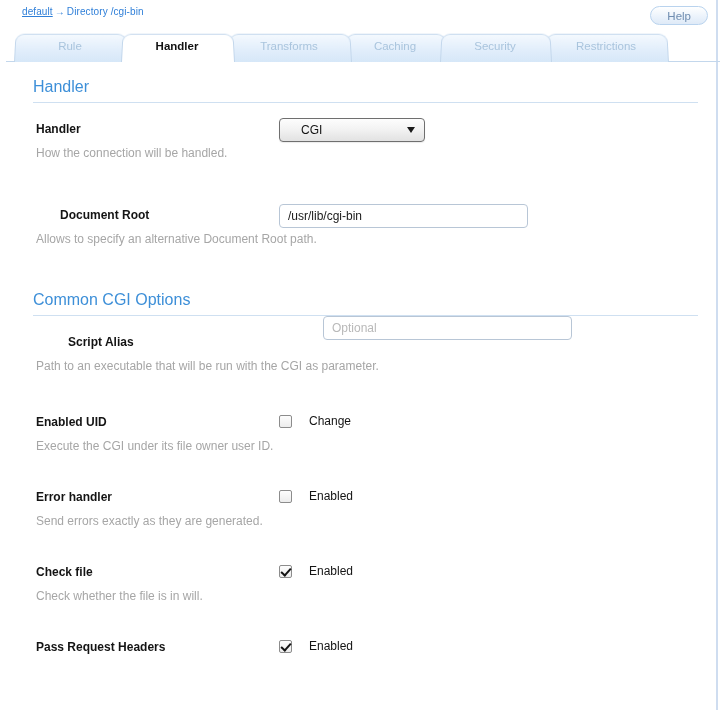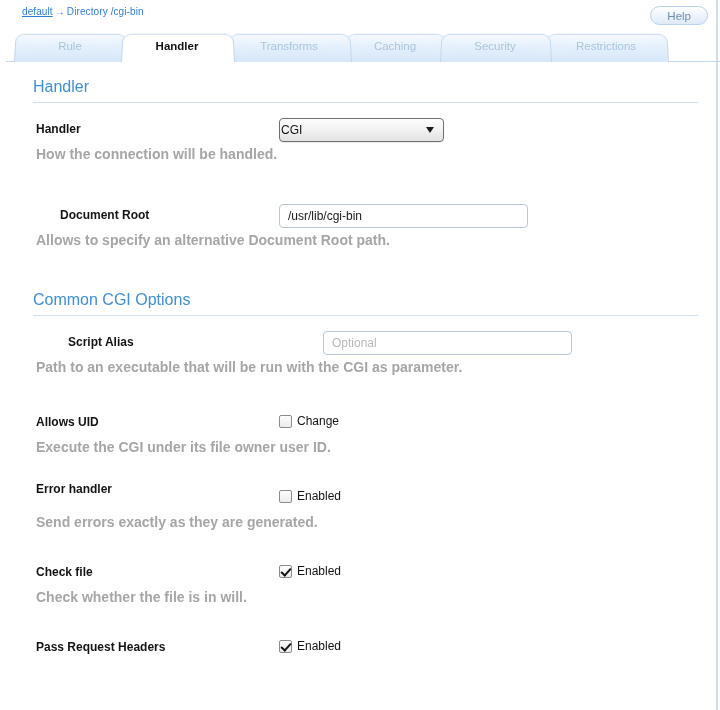--- a/index.html
+++ b/index.html
@@ -170,44 +170,43 @@
     left: 36px;
     top: 0;
     font-size: 12px;
     font-weight: bold;
     color: #141414;
     white-space: nowrap;
   }
   .field-help {
     position: absolute;
     left: 36px;
-    font-size: 14px;
+    font-size: 12px;
     color: #a6a6a6;
     white-space: nowrap;
-    font-weight: bold;
   }
   .field-control {
     position: absolute;
     left: 279px;
     top: 0;
   }
 
   
   .sel {
-    width: 165px;
+    width: 146px;
     height: 24px;
     box-sizing: border-box;
     border: 1px solid #6f6f6f;
     border-radius: 4px;
     background: linear-gradient(to bottom, #fdfdfd 0%, #f3f3f3 45%, #e2e2e2 100%);
     position: relative;
     font-size: 12px;
     color: #111111;
     line-height: 22px;
-    padding-left: 1px;
+    padding-left: 21px;
     box-shadow: 0 1px 1px rgba(0,0,0,0.08);
   }
   .sel .arrow {
     position: absolute;
     right: 9px;
     top: 8px;
     width: 0;
     height: 0;
     border-left: 4px solid transparent;
     border-right: 4px solid transparent;
@@ -230,21 +229,21 @@
     outline: none;
   }
   .txt::placeholder {
     color: #b9b9b9;
   }
 
   
   .cb-wrap {
     display: flex;
     align-items: center;
-    gap: 5px;
+    gap: 17px;
     height: 20px;
   }
   .cb {
     width: 13px;
     height: 13px;
     box-sizing: border-box;
     border: 1px solid #8c8c8c;
     border-radius: 2px;
     background: linear-gradient(to bottom, #fdfdfd 0%, #ececec 100%);
     position: relative;
@@ -323,34 +322,34 @@
         <div class="field-help" style="top: 43px;">Allows to specify an alternative Document Root path.</div>
         <div class="field-control" style="top: 15px;"><input type="text" class="txt" placeholder="" value="/usr/lib/cgi-bin" style=""></div>
       </div>
     </div>
     <div class="section">
       <div class="section-title">Common CGI Options</div>
       <div class="section-rule"></div>
       <div class="field-row" style="height: 67px; padding-top: 19px; box-sizing: content-box; position: relative;">
         <div class="field-label" style="top: 19px; margin-left: 32px;">Script Alias</div>
         <div class="field-help" style="top: 43px;">Path to an executable that will be run with the CGI as parameter.</div>
-        <div class="field-control" style="top: 15px; padding-left: 44px;"><input type="text" class="txt" placeholder="Optional" value="" style=""></div>
+        <div class="field-control" style="top: 0; padding-left: 44px;"><input type="text" class="txt" placeholder="Optional" value="" style=""></div>
       </div>
       <div class="field-row" style="height: 62px; padding-top: 13px; box-sizing: content-box; position: relative;">
-        <div class="field-label" style="top: 13px;">Allows UID</div>
+        <div class="field-label" style="top: 13px;">Enabled UID</div>
         <div class="field-help" style="top: 37px;">Execute the CGI under its file owner user ID.</div>
         <div class="field-control" style="top: 9px;">
           <div class="cb-wrap">
             <span class="cb"></span>
             <span class="cb-label">Change</span>
           </div>
         </div>
       </div>
       <div class="field-row" style="height: 62px; padding-top: 13px; box-sizing: content-box; position: relative;">
-        <div class="field-label" style="top: 5px;">Error handler</div>
+        <div class="field-label" style="top: 13px;">Error handler</div>
         <div class="field-help" style="top: 37px;">Send errors exactly as they are generated.</div>
         <div class="field-control" style="top: 9px;">
           <div class="cb-wrap">
             <span class="cb"></span>
             <span class="cb-label">Enabled</span>
           </div>
         </div>
       </div>
       <div class="field-row" style="height: 62px; padding-top: 13px; box-sizing: content-box; position: relative;">
         <div class="field-label" style="top: 13px;">Check file</div>

